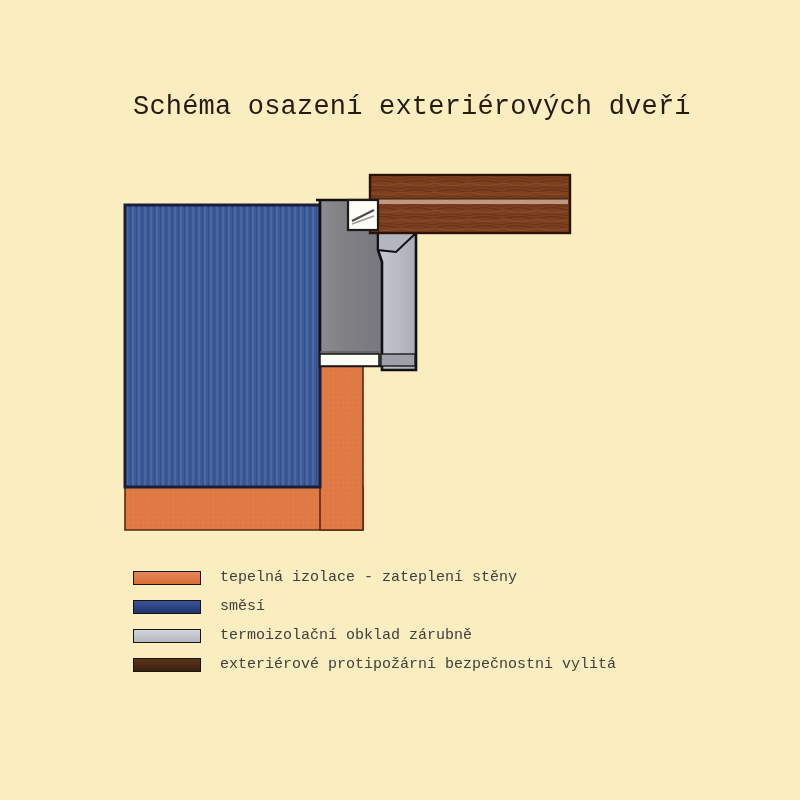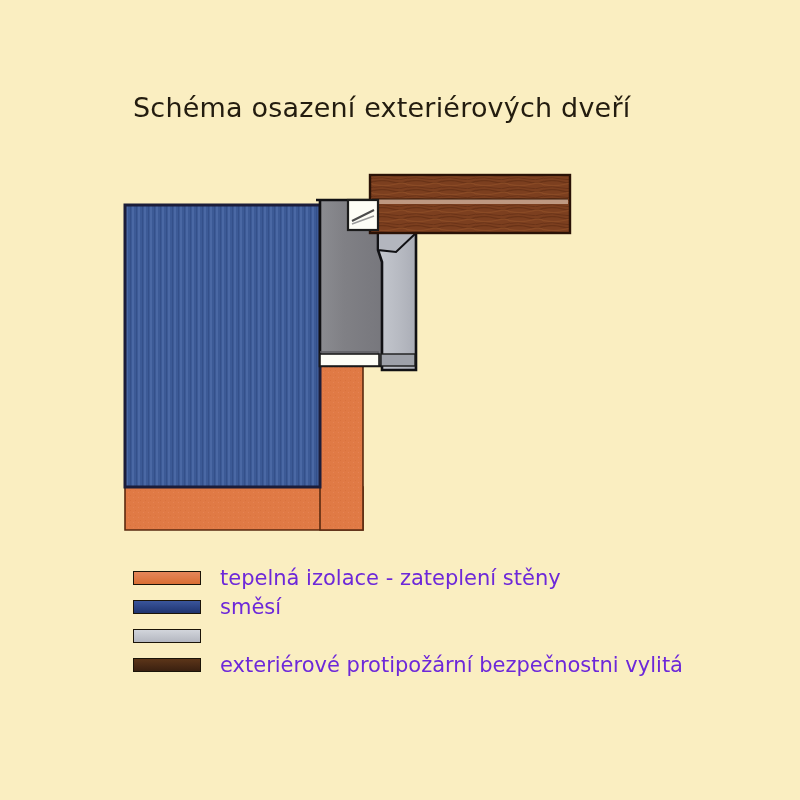--- a/index.html
+++ b/index.html
@@ -11,21 +11,21 @@
     height: 800px;
     background: #faeec1;
     font-family: "DejaVu Sans", sans-serif;
     overflow: hidden;
     position: relative;
   }
 
   #stage {
     position: absolute;
     left: 0; top: 0;
-    width: 800px; height: 800px;
+    width: 800px; height: 800px; font-family: Liberation Mono, monospace;
   }
 
   
   #title {
     position: absolute;
     left: 133px;
     top: 92px;
     font-size: 27px;
     color: #231c0f;
     letter-spacing: 0.2px;
@@ -57,22 +57,22 @@
     top: 5px;
     width: 68px;
     height: 14px;
     border: 1px solid #1b1408;
     box-sizing: border-box;
   }
   .legend-label {
     position: absolute;
     left: 87px;
     top: 0px;
-    font-size: 21px;
-    color: #6d28d9;
+    font-size: 15px;
+    color: #404040;
     white-space: nowrap;
     line-height: 24px;
   }
 </style>
 </head>
 <body>
 
 <div id="stage">
 
   <div id="title">Schéma osazení exteriérových dveří</div>
@@ -160,20 +160,21 @@
     </div>
 
     <div class="legend-row">
       <span class="swatch" style="background:linear-gradient(to bottom,#3a559b,#1f3470);"></span>
       <span class="legend-label">směsí</span>
     </div>
 
 
     <div class="legend-row">
       <span class="swatch" style="background:linear-gradient(to bottom,#d2d5db,#b4b7c0);"></span>
+      <span class="legend-label">termoizolační obklad zárubně</span>
     </div>
 
     <div class="legend-row">
       <span class="swatch" style="background:linear-gradient(to bottom,#5c3519,#3a2010);"></span>
       <span class="legend-label">exteriérové protipožární bezpečnostni vylitá</span>
     </div>
 
   </div>
 </div>
 

